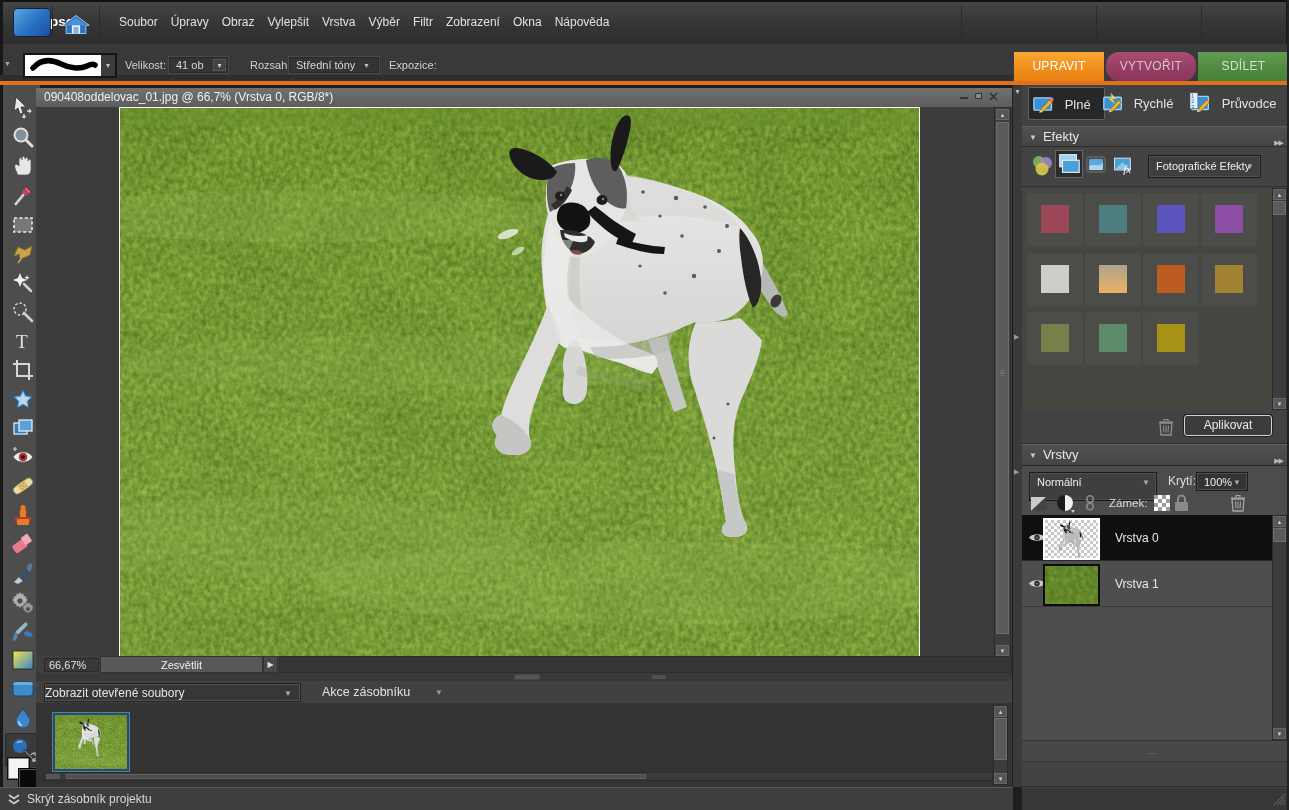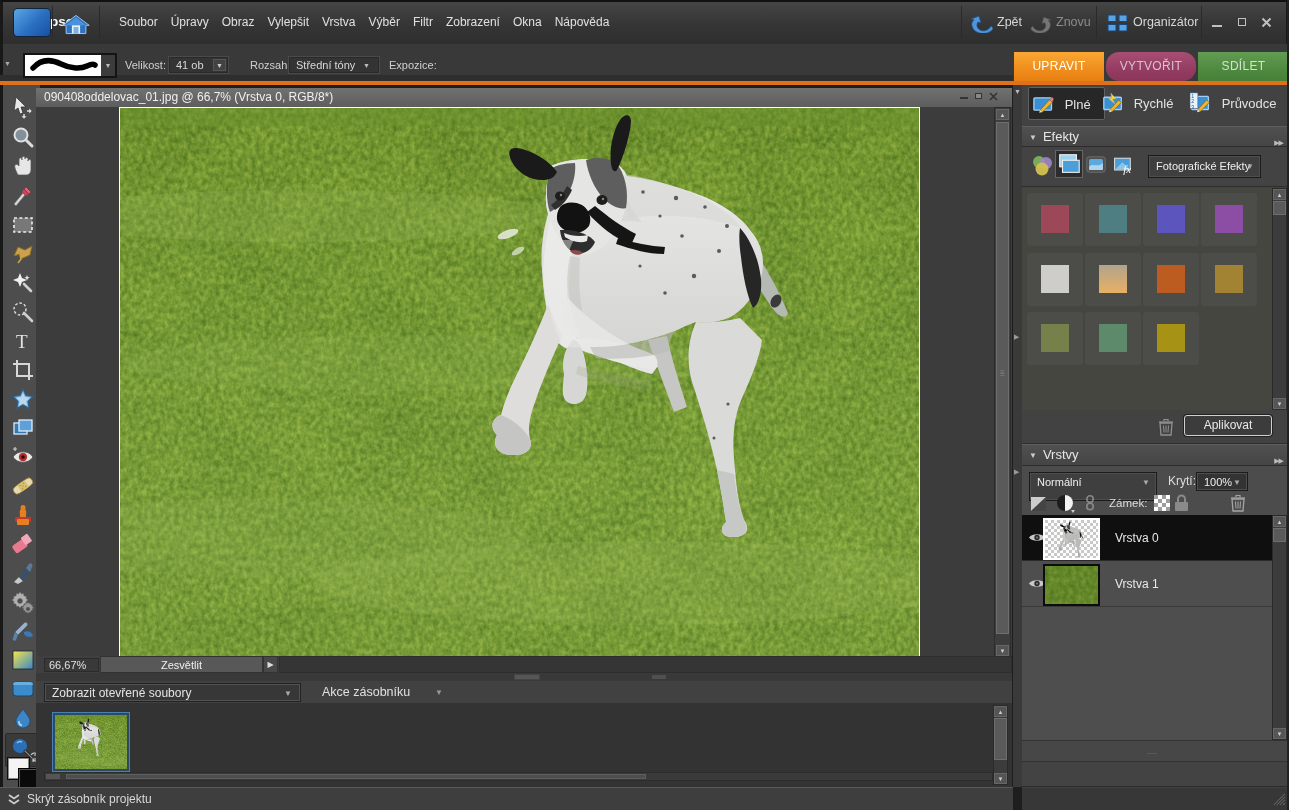--- a/index.html
+++ b/index.html
@@ -105,44 +105,20 @@
       <path d="M17,3.5 L29.5,13 L4.5,13 Z" fill="#4b92dc"></path>
       <rect x="12" y="13" width="10" height="10" fill="#e8f1fa"></rect>
       <rect x="14" y="15" width="6" height="8" fill="#7fb2e2"></rect>
     </svg>
   </div>
   <div class="abs msep" style="left:99px;"></div>
   <div class="abs" id="menus">
     <span>Soubor</span><span>Úpravy</span><span>Obraz</span><span>Vylepšit</span><span>Vrstva</span><span>Výběr</span><span>Filtr</span><span>Zobrazení</span><span>Okna</span><span>Nápověda</span>
   </div>
 
-  <div class="abs" id="topright">
-    <svg class="abs" style="left:969px;top:15px;" width="26" height="18" viewBox="0 0 26 18">
-        <path d="M10,1 L12,8 L9,7 C7,10 8,13 11,15 C15,17 20,15 22,11 C25,13 24,15 22,16 C17,20 9,19 5,15 C2,11 2,7 5,5 L2,4 Z" fill="#4f94dc" stroke="#1c4f7e" stroke-width="0.7"></path>
-      </svg>
-    <span class="abs" style="left:997px;top:0;font-size:12.5px;">Zpět</span>
-    <svg class="abs" style="left:1029px;top:16px;" width="24" height="17" viewBox="0 0 26 18">
-        <path d="M16,1 L14,8 L17,7 C19,10 18,13 15,15 C11,17 6,15 4,11 C1,13 2,15 4,16 C9,20 17,19 21,15 C24,11 24,7 21,5 L24,4 Z" fill="#757575" stroke="#4a4a4a" stroke-width="0.7"></path>
-      </svg>
-    <span class="abs" style="left:1056px;top:0;color:#8b8b8b;font-size:12.5px;">Znovu</span>
-    <svg class="abs" style="left:1107px;top:14px;" width="21" height="18" viewBox="0 0 21 18">
-        <g fill="#5aa2e0" stroke="#14487c" stroke-width="1">
-          <rect x="1" y="1" width="8" height="6.5"></rect>
-          <rect x="12" y="1" width="8" height="6.5"></rect>
-          <rect x="1" y="10.5" width="8" height="6.5"></rect>
-          <rect x="12" y="10.5" width="8" height="6.5"></rect>
-        </g>
-      </svg>
-    <span class="abs" style="left:1133px;top:0;font-size:12.5px;">Organizátor</span>
-    <div class="abs" style="left:1212px;top:25px;width:10px;height:2px;background:#c0c0c0;"></div>
-    <div class="abs" style="left:1238px;top:18px;width:8px;height:8px;border:1.5px solid #c0c0c0;"></div>
-    <svg class="abs" style="left:1261px;top:17px;" width="11" height="11" viewBox="0 0 11 11">
-        <path d="M1.5,1.5 L9.5,9.5 M9.5,1.5 L1.5,9.5" stroke="#c0c0c0" stroke-width="2"></path>
-      </svg>
-  </div>
   <div class="abs msep" style="left:961px;"></div>
   <div class="abs msep" style="left:1096px;"></div>
   <div class="abs msep" style="left:1201px;"></div>
 
   <div class="abs" id="optbar"></div>
   <div class="abs" style="left:0;top:75px;width:1013px;height:6px;background:#2e2e2e;"></div>
   <div class="abs" id="orangeline"></div>
   <div class="abs" style="left:4px;top:60px;width:10px;height:10px;color:#aaa;font-size:7px;">▼</div>
   <div class="abs" id="brushbox">
     <svg width="76" height="21" viewBox="0 0 76 21">
@@ -624,21 +600,21 @@
           <path d="M7,23 L17,13 M10,23 L17,16 M13,23 L17,19"></path>
         </g>
       </svg>
   </div>
 
   <div class="abs" style="left:36px;top:673px;width:976px;height:8px;background:#393939;">
     <div class="abs" style="left:478px;top:1px;width:26px;height:6px;background:#565656;border:1px solid #444;"></div>
     <div class="abs" style="left:616px;top:2px;width:14px;height:4px;background:#505050;"></div>
   </div>
   <div class="abs" id="binctl">
-    <div class="abs" style="left:8px;top:2px;width:257px;height:19px;background:#373737;border:1px solid #222;box-shadow:inset 0 0 0 1px #525252;color:#e4e4e4;font-size:12px;line-height:18px;padding-left:7px;">Zobrazit otevřené soubory
+    <div class="abs" style="left:8px;top:2px;width:257px;height:19px;background:#373737;border:1px solid #222;box-shadow:inset 0 0 0 1px #525252;color:#e4e4e4;font-size:12px;line-height:18px;">Zobrazit otevřené soubory
       <span class="abs" style="right:8px;top:6px;color:#aaa;font-size:8px;line-height:8px;">▼</span></div>
     <div class="abs" style="left:286px;top:4px;color:#e0e0e0;font-size:12.5px;">Akce zásobníku</div>
     <span class="abs" style="left:399px;top:8px;color:#999;font-size:8px;line-height:8px;">▼</span>
   </div>
   <div class="abs" id="binarea">
     <div class="abs" style="left:16px;top:9px;width:78px;height:60px;background:#2a4a66;border:1px solid #4a80b0;padding:2px;">
       <svg width="72" height="54" viewBox="0 0 799 548" preserveAspectRatio="none">
           <use href="#grassG"></use>
           <g transform="translate(-80,30) scale(0.9)">
             <use href="#dogG"></use>

